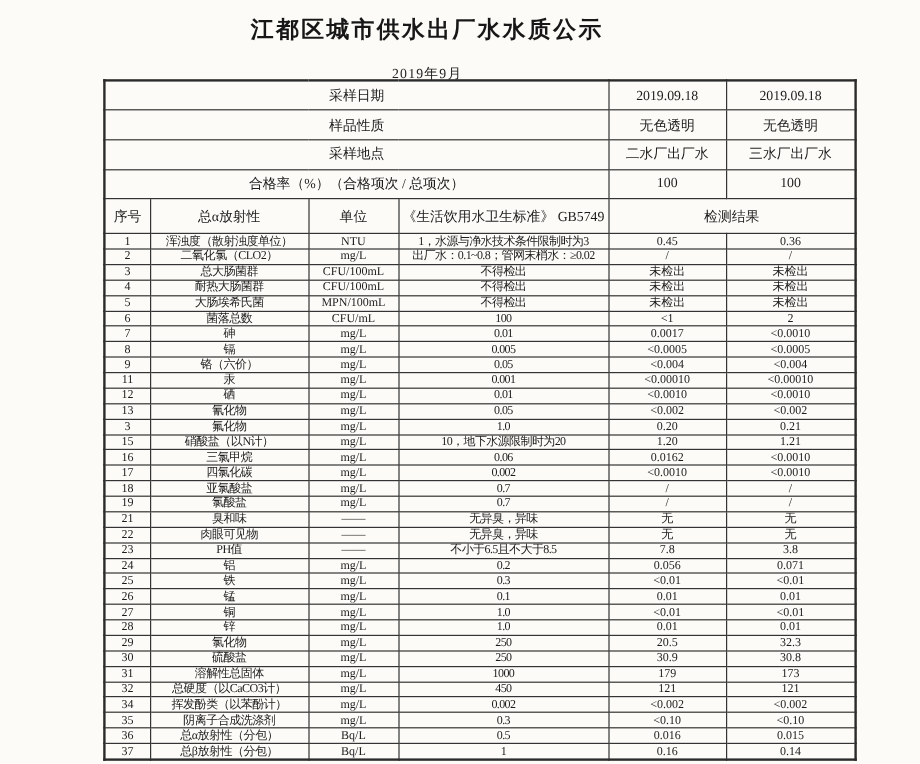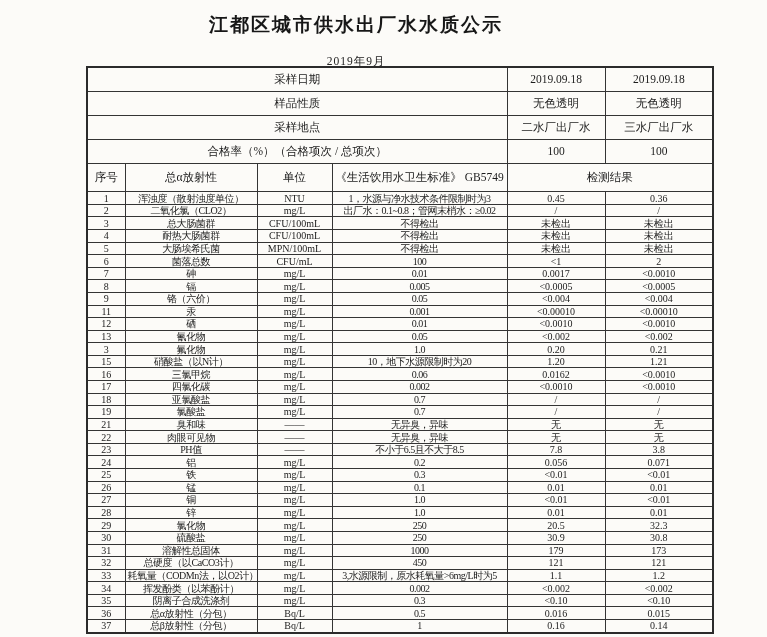--- a/index.html
+++ b/index.html
@@ -364,28 +364,20 @@
 
     <tr class="data-row">
       <td class="c-no">32</td>
       <td class="c-item">总硬度（以CaCO3计）</td>
       <td class="c-unit">mg/L</td>
       <td class="c-std">450</td>
       <td class="c-r">121</td>
       <td class="c-r">121</td>
     </tr>
 
-    <tr class="data-row">
-      <td class="c-no">33</td>
-      <td class="c-item">耗氧量（CODMn法，以O2计）</td>
-      <td class="c-unit">mg/L</td>
-      <td class="c-std">3,水源限制，原水耗氧量&gt;6mg/L时为5</td>
-      <td class="c-r">1.1</td>
-      <td class="c-r">1.2</td>
-    </tr>
 
     <tr class="data-row">
       <td class="c-no">34</td>
       <td class="c-item">挥发酚类（以苯酚计）</td>
       <td class="c-unit">mg/L</td>
       <td class="c-std">0.002</td>
       <td class="c-r">&lt;0.002</td>
       <td class="c-r">&lt;0.002</td>
     </tr>
 

